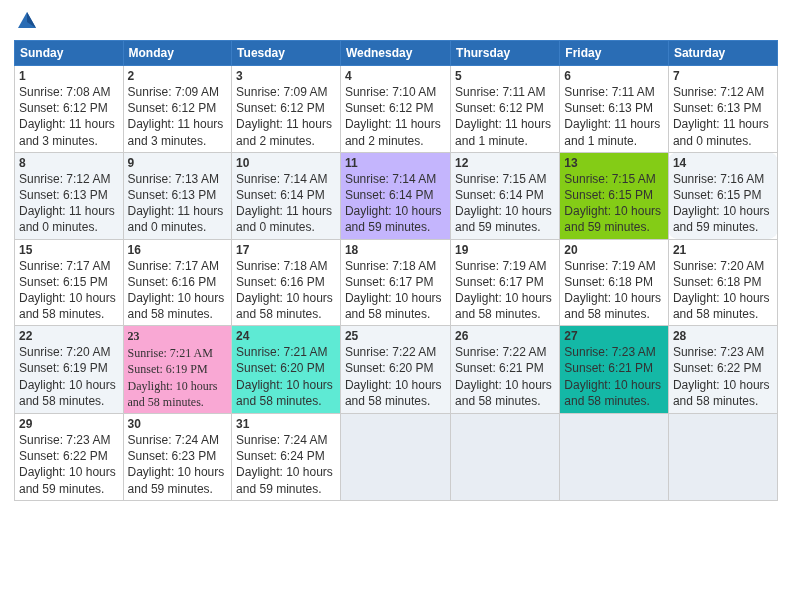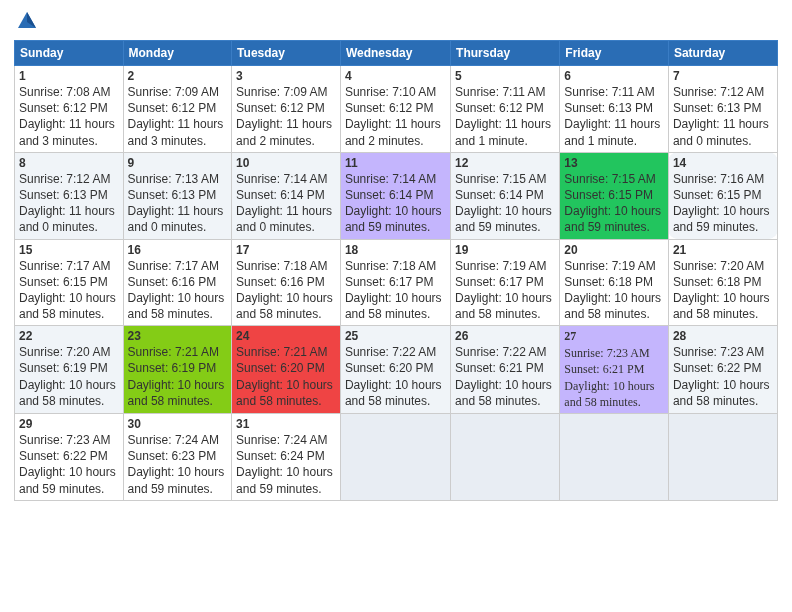--- a/index.html
+++ b/index.html
@@ -177,21 +177,21 @@
             <div class="day-info">Sunrise: 7:14 AM<br>Sunset: 6:14 PM<br>Daylight: 11 hours and 0 minutes.</div>
           </td>
           <td style="background: #c4b5fd;">
             <span class="day-num">11</span>
             <div class="day-info">Sunrise: 7:14 AM<br>Sunset: 6:14 PM<br>Daylight: 10 hours and 59 minutes.</div>
           </td>
           <td style="background: rgb(240, 244, 248);">
             <span class="day-num">12</span>
             <div class="day-info">Sunrise: 7:15 AM<br>Sunset: 6:14 PM<br>Daylight: 10 hours and 59 minutes.</div>
           </td>
-          <td style="background: #22c55e;">
+          <td style="background: #84cc16;">
             <span class="day-num">13</span>
             <div class="day-info">Sunrise: 7:15 AM<br>Sunset: 6:15 PM<br>Daylight: 10 hours and 59 minutes.</div>
           </td>
           <td style="background: rgb(240, 244, 248); border-radius: 10px;">
             <span class="day-num">14</span>
             <div class="day-info">Sunrise: 7:16 AM<br>Sunset: 6:15 PM<br>Daylight: 10 hours and 59 minutes.</div>
           </td>
         </tr>
         <tr style="background: rgb(255, 255, 255);">
           <td>
@@ -221,37 +221,37 @@
           <td>
             <span class="day-num">21</span>
             <div class="day-info">Sunrise: 7:20 AM<br>Sunset: 6:18 PM<br>Daylight: 10 hours and 58 minutes.</div>
           </td>
         </tr>
         <tr style="background: rgb(240, 244, 248);">
           <td style="background: rgb(240, 244, 248);">
             <span class="day-num">22</span>
             <div class="day-info">Sunrise: 7:20 AM<br>Sunset: 6:19 PM<br>Daylight: 10 hours and 58 minutes.</div>
           </td>
-          <td style="background: #84cc16;">
+          <td style="background: #f9a8d4; font-family: Liberation Serif, serif;">
             <span class="day-num">23</span>
             <div class="day-info">Sunrise: 7:21 AM<br>Sunset: 6:19 PM<br>Daylight: 10 hours and 58 minutes.</div>
           </td>
-          <td style="background: #ef4444;">
+          <td style="background: #5eead4;">
             <span class="day-num">24</span>
             <div class="day-info">Sunrise: 7:21 AM<br>Sunset: 6:20 PM<br>Daylight: 10 hours and 58 minutes.</div>
           </td>
           <td style="background: rgb(240, 244, 248);">
             <span class="day-num">25</span>
             <div class="day-info">Sunrise: 7:22 AM<br>Sunset: 6:20 PM<br>Daylight: 10 hours and 58 minutes.</div>
           </td>
           <td style="background: rgb(240, 244, 248);">
             <span class="day-num">26</span>
             <div class="day-info">Sunrise: 7:22 AM<br>Sunset: 6:21 PM<br>Daylight: 10 hours and 58 minutes.</div>
           </td>
-          <td style="background: #c4b5fd; font-family: Liberation Serif, serif;">
+          <td style="background: #14b8a6;">
             <span class="day-num">27</span>
             <div class="day-info">Sunrise: 7:23 AM<br>Sunset: 6:21 PM<br>Daylight: 10 hours and 58 minutes.</div>
           </td>
           <td style="background: rgb(240, 244, 248); margin-left: 40px;">
             <span class="day-num">28</span>
             <div class="day-info">Sunrise: 7:23 AM<br>Sunset: 6:22 PM<br>Daylight: 10 hours and 58 minutes.</div>
           </td>
         </tr>
         <tr style="background: rgb(255, 255, 255); margin-top: 8px;">
           <td>

